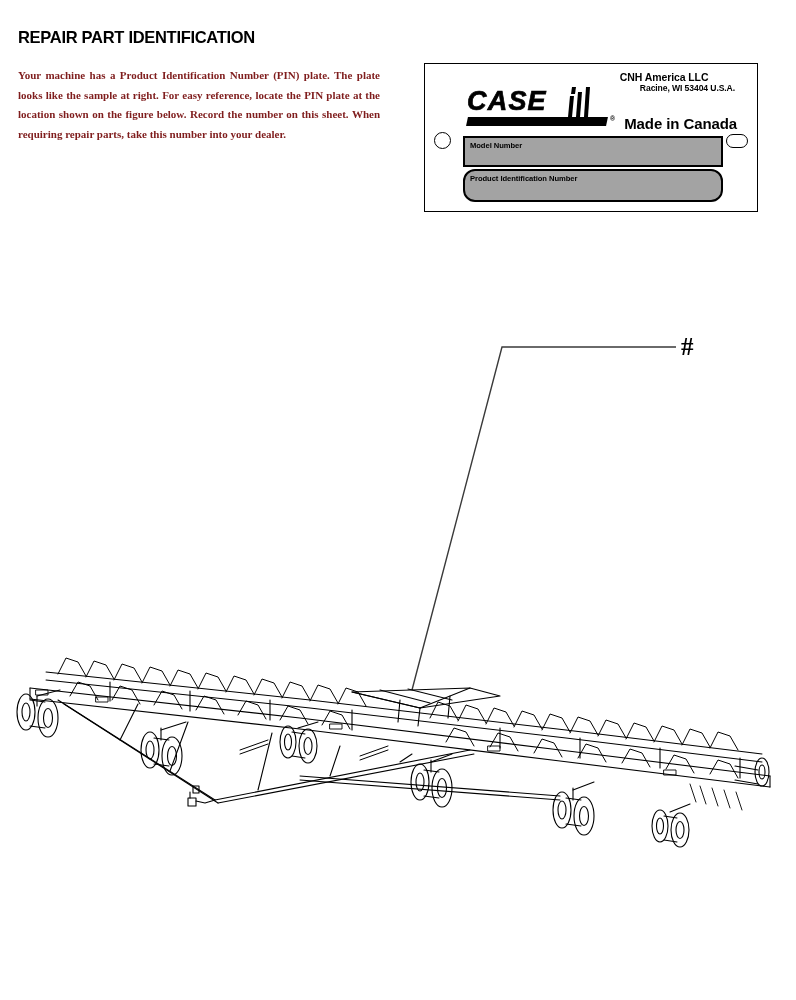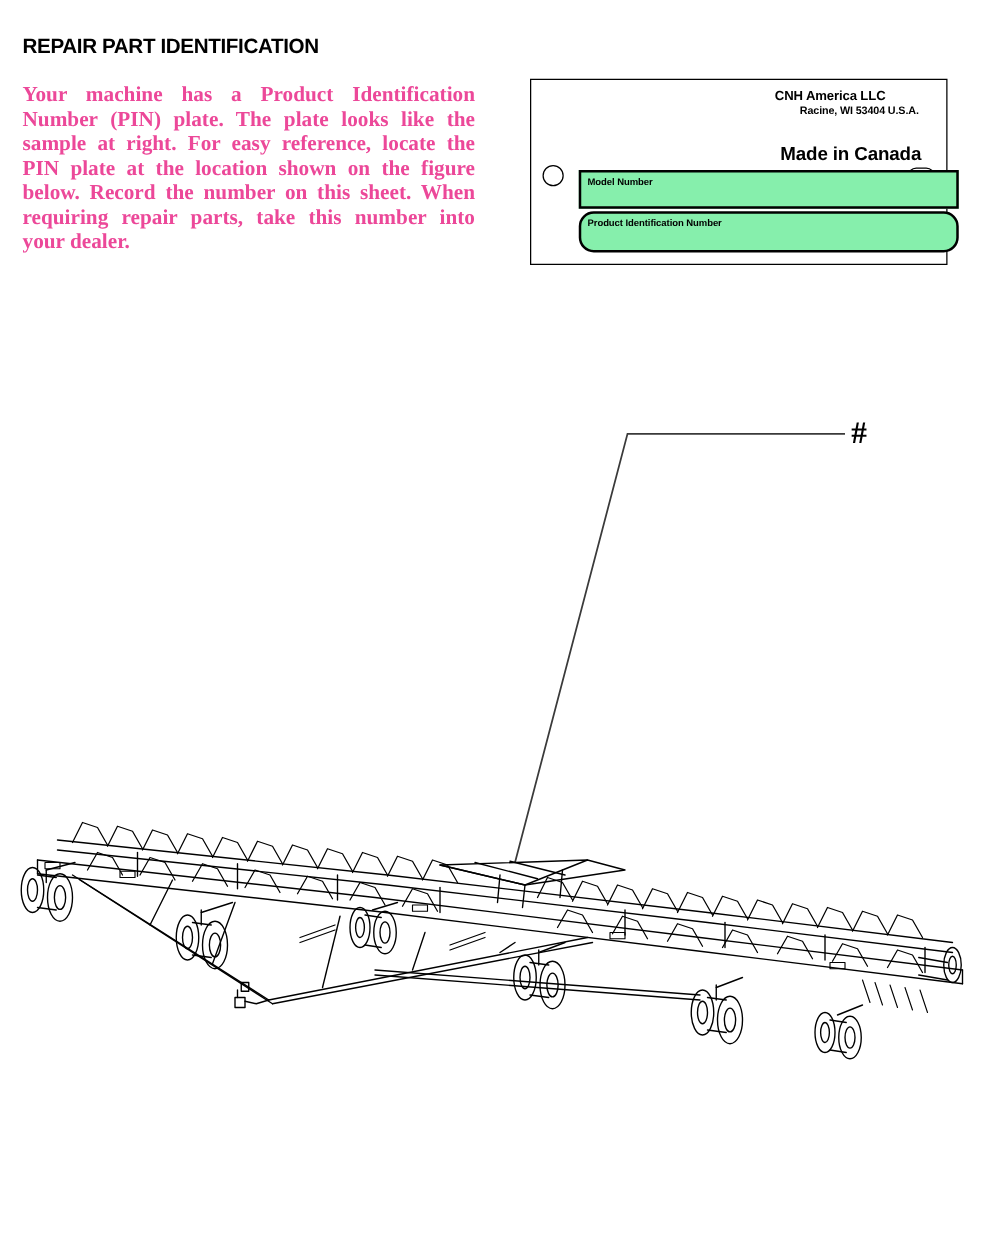--- a/index.html
+++ b/index.html
@@ -31,24 +31,24 @@
   }
 
   
   #intro-paragraph {
     position: absolute;
     left: 18px;
     top: 66px;
     width: 362px;
     font-family: "Liberation Serif", serif;
     font-weight: bold;
-    font-size: 17px;
+    font-size: 11px;
     line-height: 19.5px;
     text-align: justify;
-    color: #ec4899;
+    color: #7f1d1d;
   }
 
   
   #pin-plate {
     position: absolute;
     left: 424px;
     top: 63px;
     width: 334px;
     height: 149px;
     border: 1px solid #000;
@@ -144,23 +144,23 @@
     font-family: "Liberation Sans", sans-serif;
     font-size: 7px;
     font-weight: bold;
     color: #000;
   }
 
   
   .plate-field {
     position: absolute;
     left: 38px;
-    width: 304px;
+    width: 260px;
     border: 2px solid #000;
-    background: #86efac;
+    background: #a3a3a3;
     box-sizing: border-box;
   }
   #plate-field-model { top: 72px; height: 31px; }
   #plate-field-pin   { top: 105px; height: 33px; border-radius: 12px; }
   .plate-field-label {
     position: absolute;
     left: 5px;
     top: 3px;
     font-family: "Liberation Sans", sans-serif;
     font-weight: bold;
@@ -211,20 +211,31 @@
   <div class="plate-hole" id="plate-hole-left"></div>
   <div class="plate-hole" id="plate-hole-right"></div>
 
   <div id="plate-company">
     <span id="plate-company-name">CNH America LLC</span>
     <span id="plate-company-address">Racine, WI 53404 U.S.A.</span>
   </div>
 
   <div id="plate-origin">Made in Canada</div>
 
+  <div id="plate-logo">
+    <div id="logo-wordmark">CASE</div>
+    <svg id="logo-ih-mark" viewBox="0 0 26 30">
+      <polygon points="2,30 6,30 8,9 4,9" fill="#000"></polygon>
+      <polygon points="5,7 9,7 10,0 6,0" fill="#000"></polygon>
+      <polygon points="10,30 14,30 16,5 12,5" fill="#000"></polygon>
+      <polygon points="18,30 22,30 24,0 20,0" fill="#000"></polygon>
+    </svg>
+    <div id="logo-underbar"></div>
+    <div id="logo-reg">®</div>
+  </div>
 
   <div class="plate-field" id="plate-field-model">
     <span class="plate-field-label">Model Number</span>
   </div>
 
   <div class="plate-field" id="plate-field-pin">
     <span class="plate-field-label">Product Identification Number</span>
   </div>
 </div>
 

